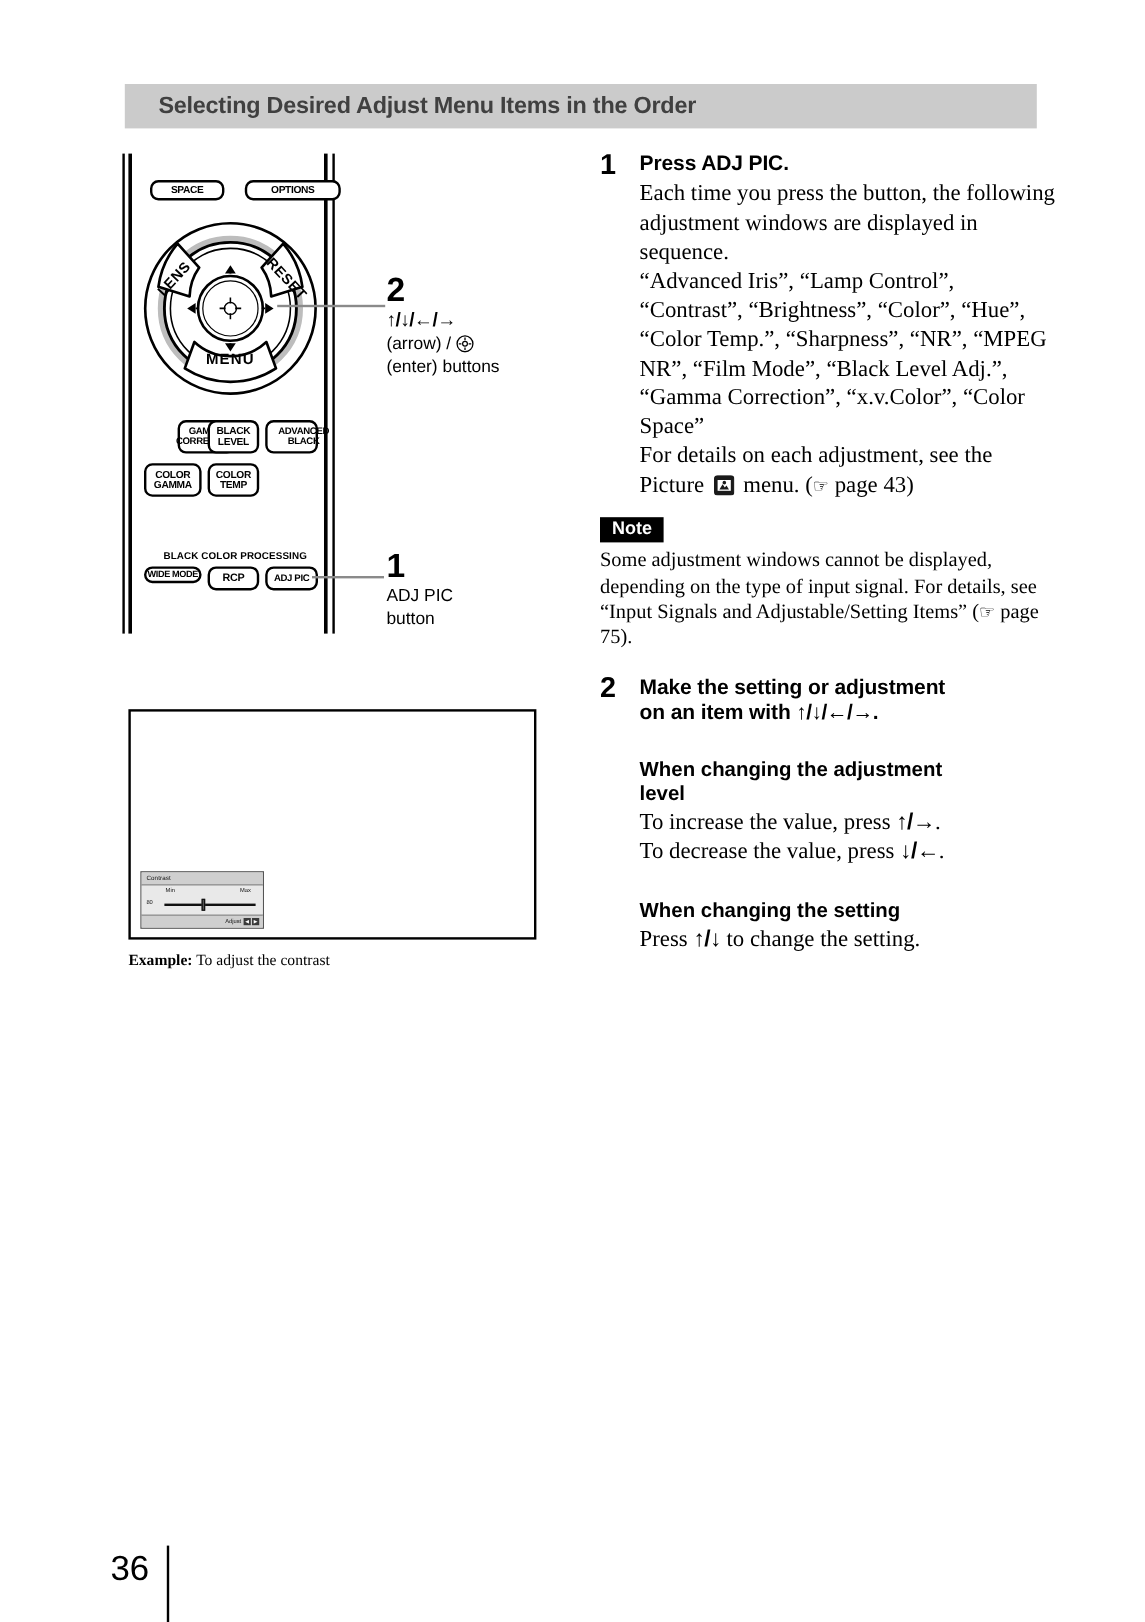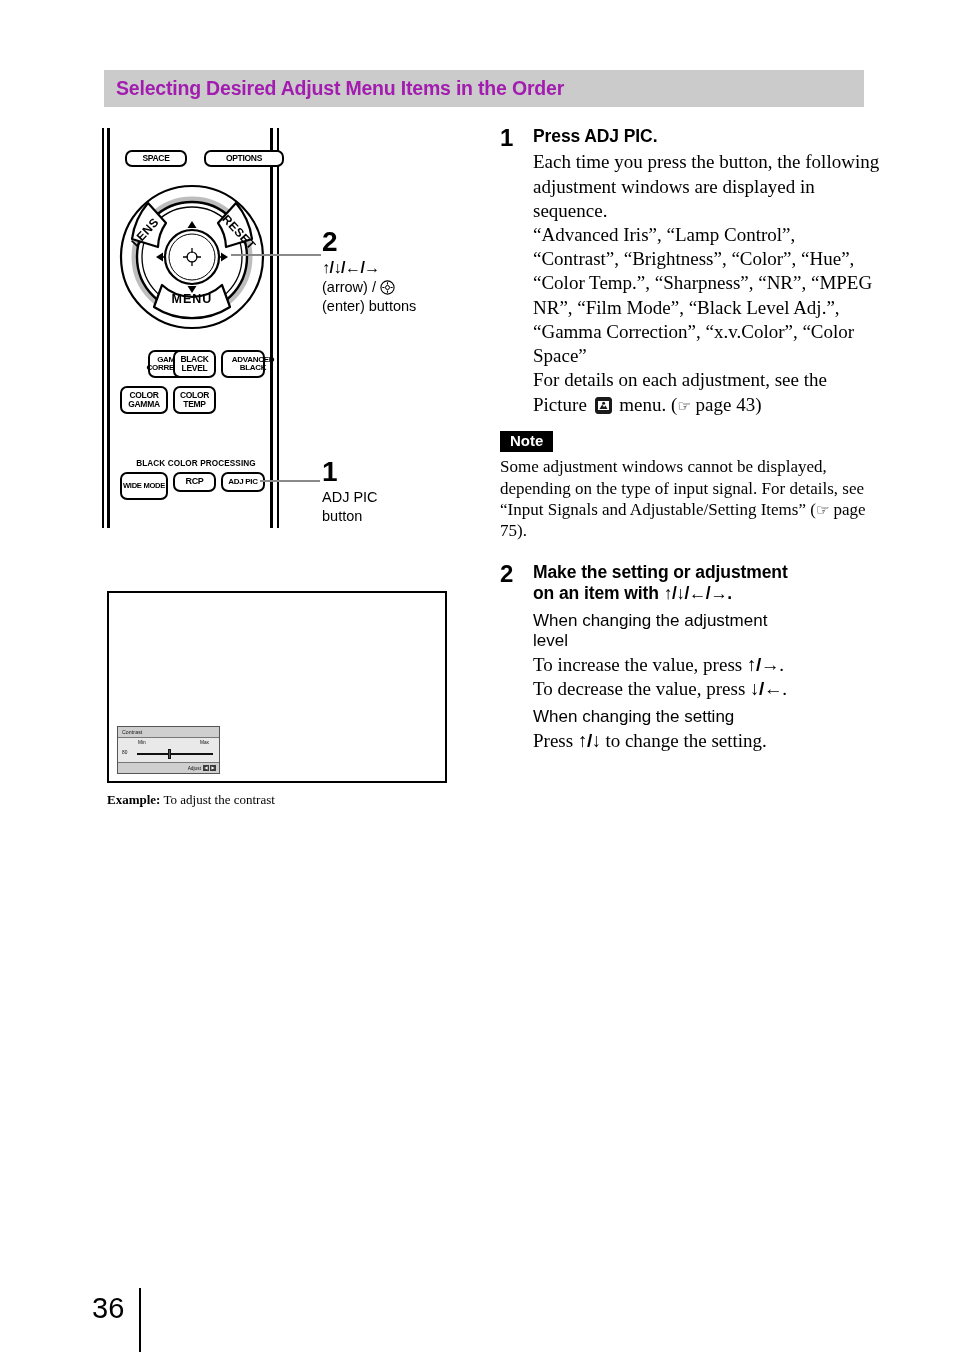--- a/index.html
+++ b/index.html
@@ -25,22 +25,22 @@
     height: 37px;
     background: #cbcbcb;
     display: flex;
     align-items: center;
   }
   .section-header .title {
     font-family: "Liberation Sans", sans-serif;
     font-weight: bold;
     font-size: 19.5px;
     letter-spacing: -0.2px;
-    padding-left: 12px;
-    color: #a21caf;
+    padding-left: 28px;
+    color: #404040;
     text-align: center;
   }
 
   
   .left-col {
     position: absolute;
     left: 100px;
     top: 128px;
     width: 370px;
   }
@@ -87,21 +87,21 @@
   .rcp-label {
     position: absolute;
     left: 26px; top: 331px;
     width: 140px;
     text-align: center;
     font-family: "Liberation Sans", sans-serif;
     font-weight: bold;
     font-size: 8.2px;
     letter-spacing: 0.1px;
   }
-  .btn-widemode { left: 20px;  top: 344px; width: 48px; height: 28px; font-size: 7.6px; }
+  .btn-widemode { left: 20px;  top: 344px; width: 48px; height: 14px; font-size: 7.6px; }
   .btn-rcp      { left: 73px;  top: 344px; width: 43px; height: 20px; font-size: 9px; }
   .btn-adjpic   { left: 121px; top: 344px; width: 44px; height: 20px; font-size: 8px; }
 
   
   .dial { position: absolute; left: 18px; top: 55px; width: 148px; height: 148px; }
   .dial svg { display: block; }
 
   
   .leader {
     position: absolute;
@@ -237,24 +237,24 @@
   .para {
     font-size: 19px;
     line-height: 1.275;
     margin: 0;
   }
   .para + .para { margin-top: 0; }
   .para-gap { margin-top: 16px; }
 
   .subhead {
     font-family: "Liberation Sans", sans-serif;
-    font-weight: normal;
+    font-weight: bold;
     font-size: 17px;
     line-height: 1.22;
-    margin-top: 6px;
+    margin-top: 27px;
     margin-bottom: 1px;
   }
 
   .arrow-b { font-family: "Liberation Sans", sans-serif; font-weight: bold; letter-spacing: -0.5px; }
 
   .note-badge {
     display: inline-block;
     background: #000;
     color: #fff;
     font-family: "Liberation Sans", sans-serif;

